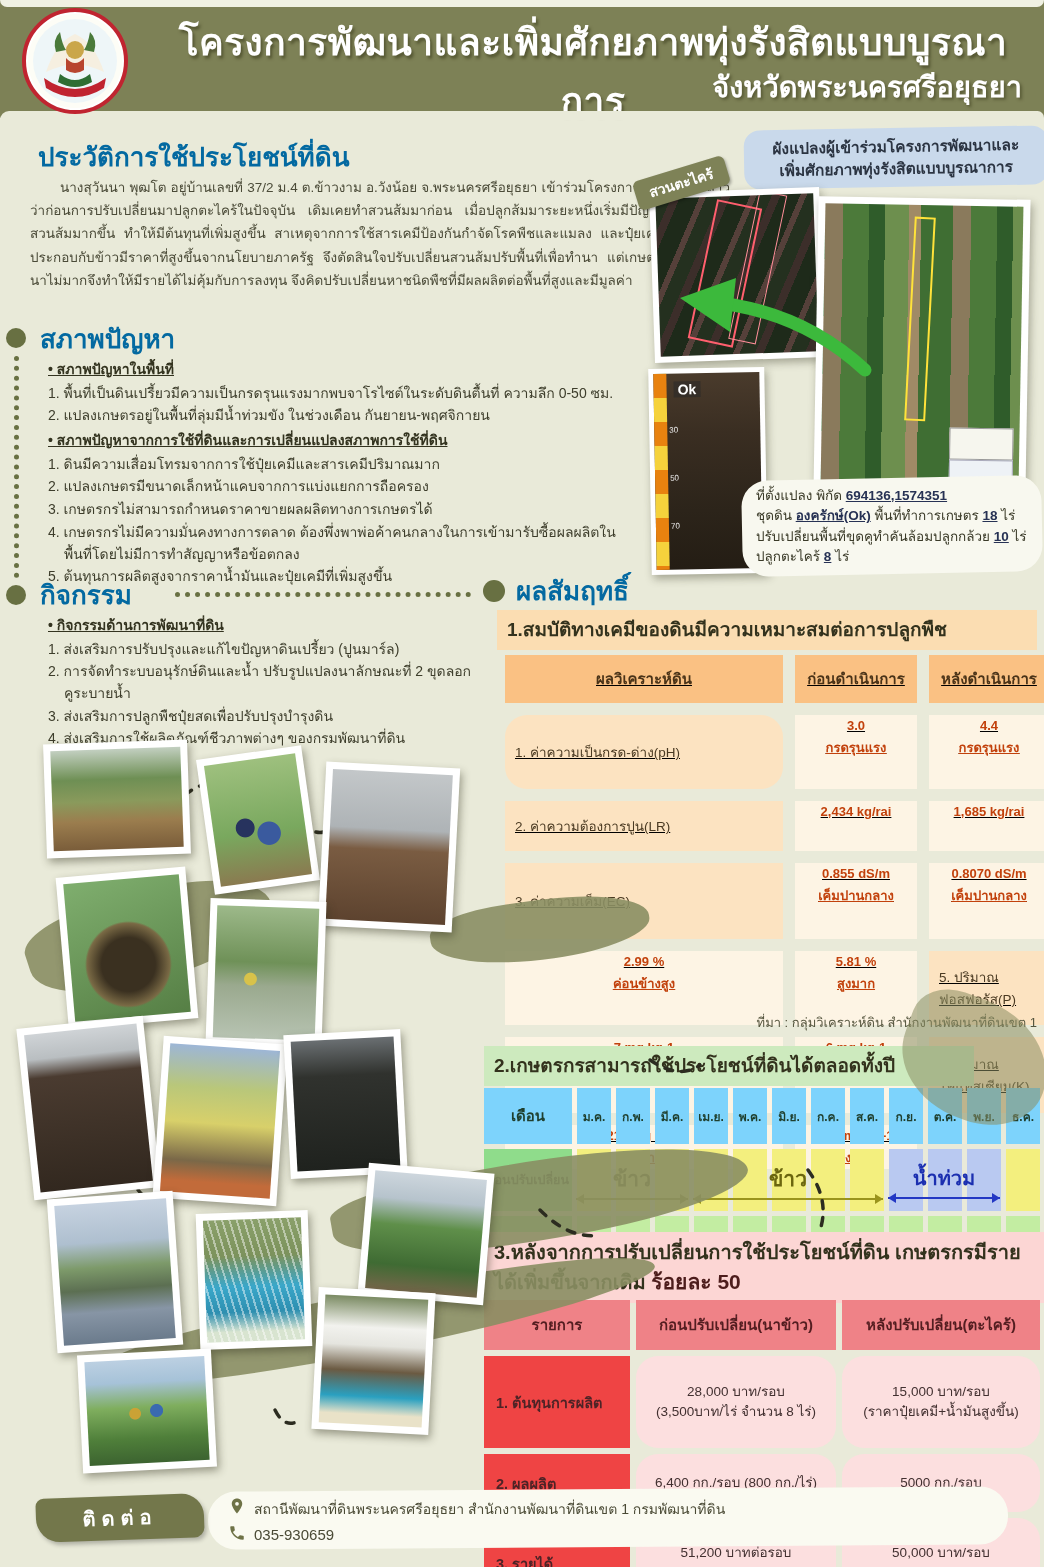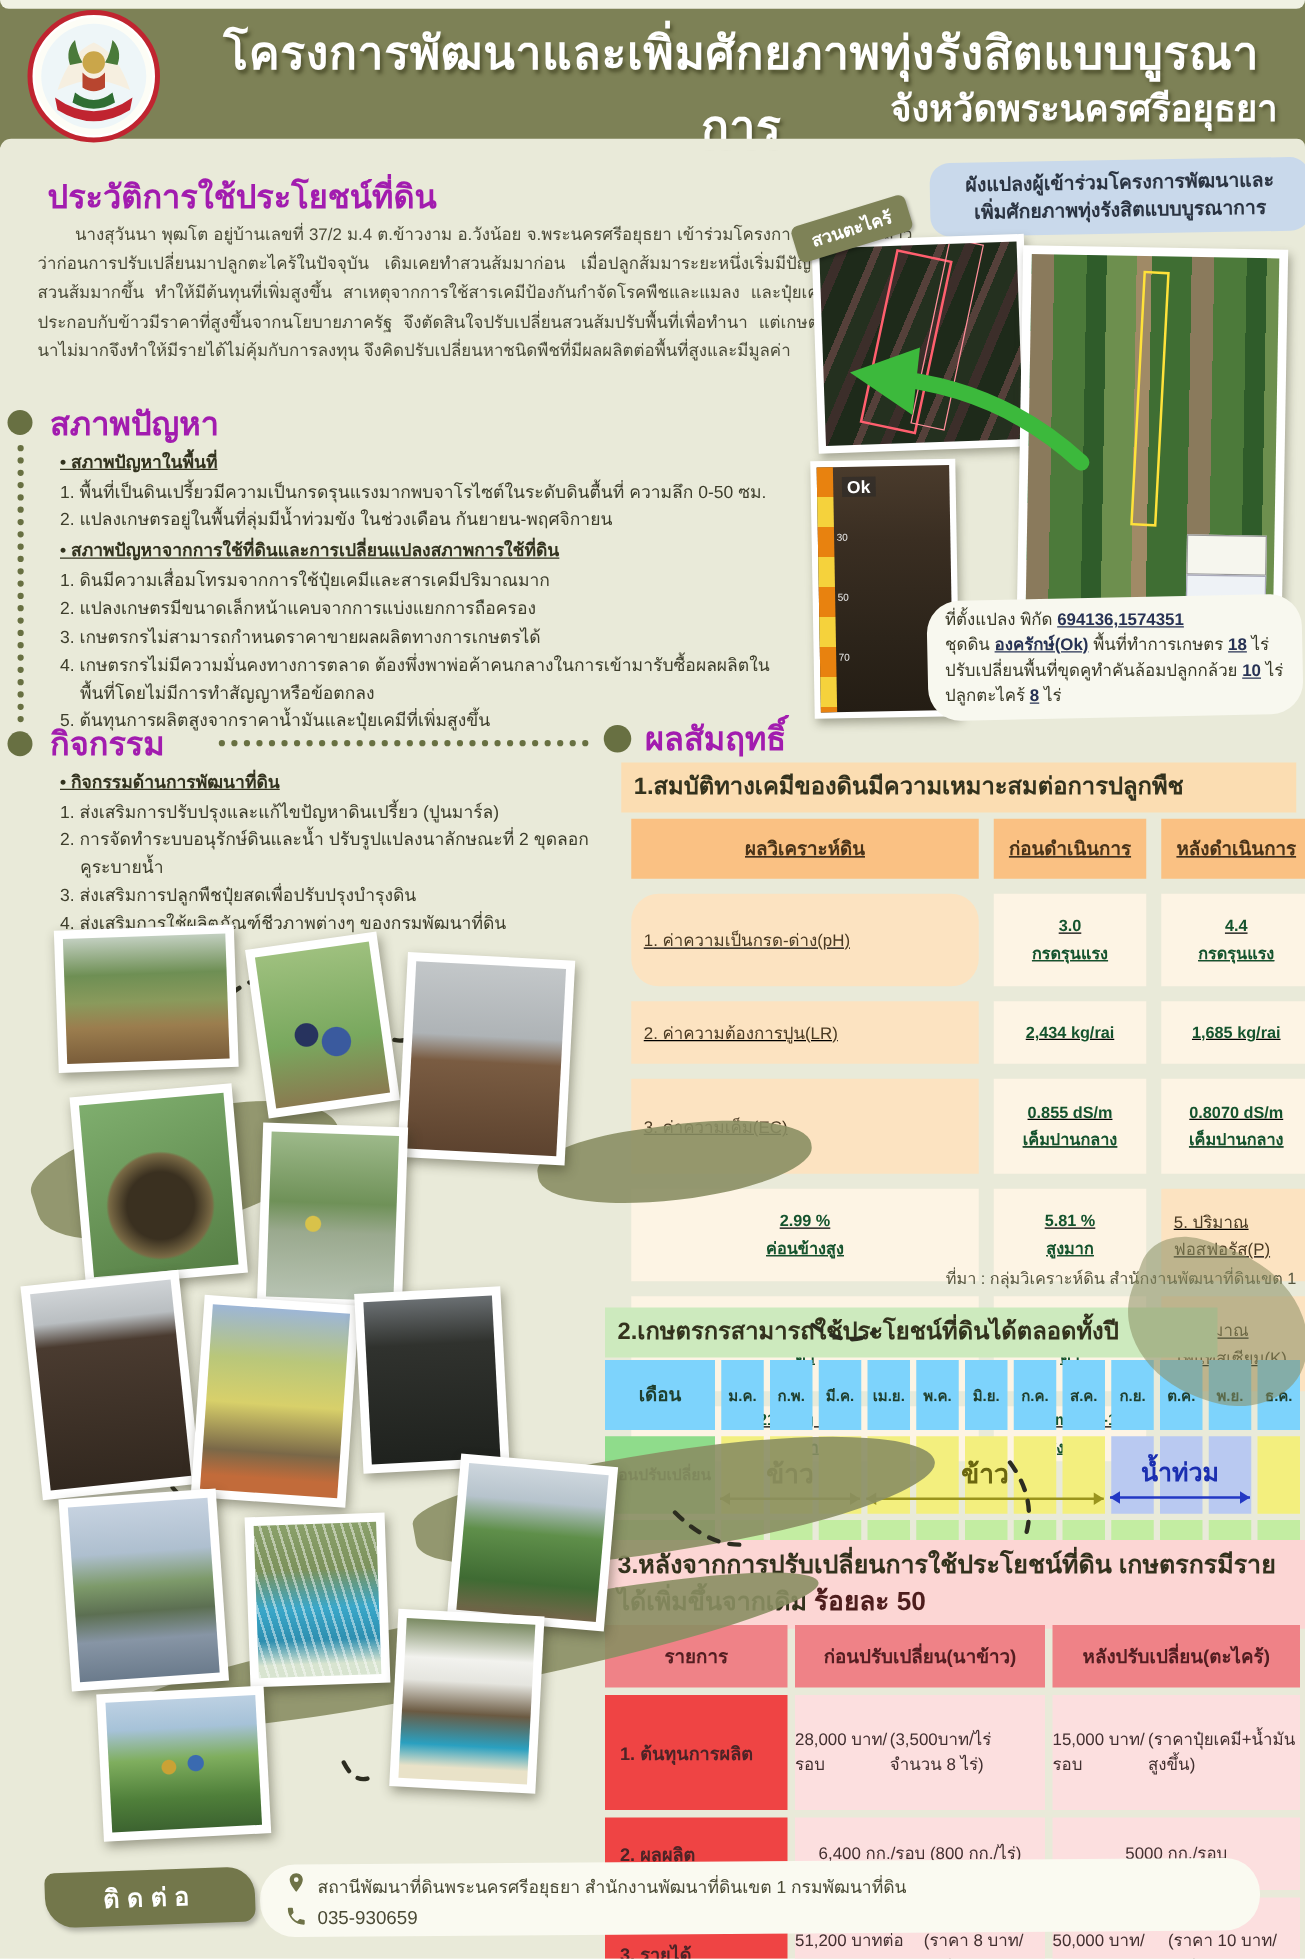--- a/index.html
+++ b/index.html
@@ -12,21 +12,21 @@
   #header .bottom-strip{position:absolute;left:0;top:111px;width:100%;height:9px;background:#e9ead9;border-radius:14px 10px 0 0;}
   .main-title{position:absolute;left:150px;right:8px;top:12px;text-align:center;color:#fff;
     font-size:37px;font-weight:bold;text-shadow:2px 3px 3px rgba(50,50,20,.55);letter-spacing:.5px;}
   .sub-title{position:absolute;right:22px;top:64px;color:#fff;font-size:29px;font-weight:bold;
     text-shadow:2px 2px 3px rgba(50,50,20,.5);}
   #logo{position:absolute;left:22px;top:8px;width:98px;height:98px;border-radius:50%;
     background:#fdfdf6;border:4px solid #c02430;box-shadow:0 0 0 2px #fff inset;z-index:5;}
   #logo svg{position:absolute;left:0;top:0;}
 
   
-  .sec-head{position:absolute;font-size:26px;font-weight:bold;color:#a21caf;}
+  .sec-head{position:absolute;font-size:26px;font-weight:bold;color:#0369a1;}
   .olive-dot{position:absolute;width:20px;height:20px;border-radius:50%;background:#687042;}
   .dotted-v{position:absolute;border-left:5px dotted #687042;width:0;}
   .dotted-h{position:absolute;border-top:5px dotted #687042;height:0;}
 
   
   #history-par{position:absolute;left:30px;top:176px;width:700px;font-size:13.5px;line-height:1.72;
     color:#4b4b38;text-indent:30px;text-align:justify;}
 
   
   .list-block{position:absolute;font-size:14px;color:#3d3d2b;line-height:1.55;}
@@ -61,21 +61,21 @@
   #location-text{position:absolute;left:756px;top:486px;width:286px;font-size:13.5px;color:#3a3a28;line-height:1.5;}
   .uline{text-decoration:underline;font-weight:bold;color:#273254;}
 
   
   .tbl-title{position:absolute;font-size:19px;font-weight:bold;color:#33321d;padding:6px 10px;line-height:1.45;}
   #t1-title{left:497px;top:610px;width:520px;background:#fbddb2;}
   .grid{position:absolute;display:grid;}
   #t1{left:505px;top:655px;width:532px;grid-template-columns:278px 122px 120px;gap:12px;text-decoration:underline;}
   .t1-h{background:#fac183;font-weight:bold;font-size:15px;color:#4a3318;display:flex;align-items:center;justify-content:center;height:48px;}
   .t1-label{background:#fce3c1;font-size:13.5px;color:#4a3a22;display:flex;align-items:center;padding-left:10px;}
-  .t1-val{background:#fdf4e4;font-size:13px;font-weight:bold;color:#14532d;display:flex;flex-direction:column;align-items:center;justify-content:center;text-align:center;line-height:1.7;}
+  .t1-val{background:#fdf4e4;font-size:13px;font-weight:bold;color:#c2410c;display:flex;flex-direction:column;align-items:center;justify-content:flex-start;text-align:center;line-height:1.7;}
   .t1-note{text-decoration:underline;}
   #t1-source{position:absolute;left:505px;top:1012px;width:532px;text-align:right;font-size:13px;color:#55553e;}
 
   #t2-title{left:484px;top:1046px;width:470px;background:#cdeabe;}
   #t2{left:484px;top:1088px;width:556px;grid-template-columns:88px repeat(12,1fr);gap:5px;}
   .t2-h{background:#7dd3fc;color:#1f3f2e;font-weight:bold;font-size:12px;display:flex;align-items:center;justify-content:center;height:56px;text-align:right;}
   .t2-h.first{font-size:15px;}
   .t2-label{background:#8fdc8b;color:#27512b;font-weight:bold;font-size:12.5px;display:flex;align-items:center;justify-content:center;text-align:center;line-height:1.3;height:62px;}
   .cell-y{background:#f3ef7e;height:62px;}
   .cell-b{background:#b9c9f1;height:62px;}
@@ -90,21 +90,21 @@
   .span-flood{color:#1b2fb0;font-size:20px;}
   .span-flood .arrow{background:#2338c4;color:#2338c4;}
   .span-lg{color:#2d5c17;font-size:23px;}
   .span-lg .arrow{background:#356b1d;color:#356b1d;}
 
   #t3-title{left:484px;top:1232px;width:548px;background:#fcd6d4;font-size:20px;}
   #t3-title .hl{color:#4d1d1c;font-size:21px;}
   #t3{left:484px;top:1300px;width:556px;grid-template-columns:146px 200px 198px;gap:6px;}
   .t3-h{background:#ef8287;color:#531d20;font-weight:bold;font-size:15px;display:flex;align-items:center;justify-content:center;height:50px;text-align:center;}
   .t3-label{background:#ef4444;color:#4d2326;font-weight:bold;font-size:14.5px;display:flex;align-items:center;padding-left:12px;}
-  .t3-val{background:#fcdfdf;font-size:13.5px;color:#423030;display:flex;flex-direction:row;align-items:center;justify-content:center;line-height:1.5;}
+  .t3-val{background:#fcdfdf;font-size:13.5px;color:#423030;display:flex;flex-direction:column;align-items:center;justify-content:center;line-height:1.5;border-radius:22px;}
 
   
   .polaroid{position:absolute;background:#fff;padding:7px;box-shadow:2px 4px 9px rgba(50,50,30,.45);}
   .polaroid .ph{width:100%;height:100%;}
   .splotch{position:absolute;background:#8a8e63;opacity:.9;border-radius:30% 60% 45% 55%;}
   #collage-lines{position:absolute;left:0;top:730px;width:1044px;height:780px;pointer-events:none;}
 
   
   #contact-white{position:absolute;left:208px;top:1489px;width:800px;height:58px;background:#fafaf1;border-radius:28px;transform:rotate(-.4deg);}
   #contact-blob{position:absolute;left:36px;top:1496px;width:168px;height:44px;background:#73774b;border-radius:8px 22px 10px 24px;transform:rotate(-2deg);

